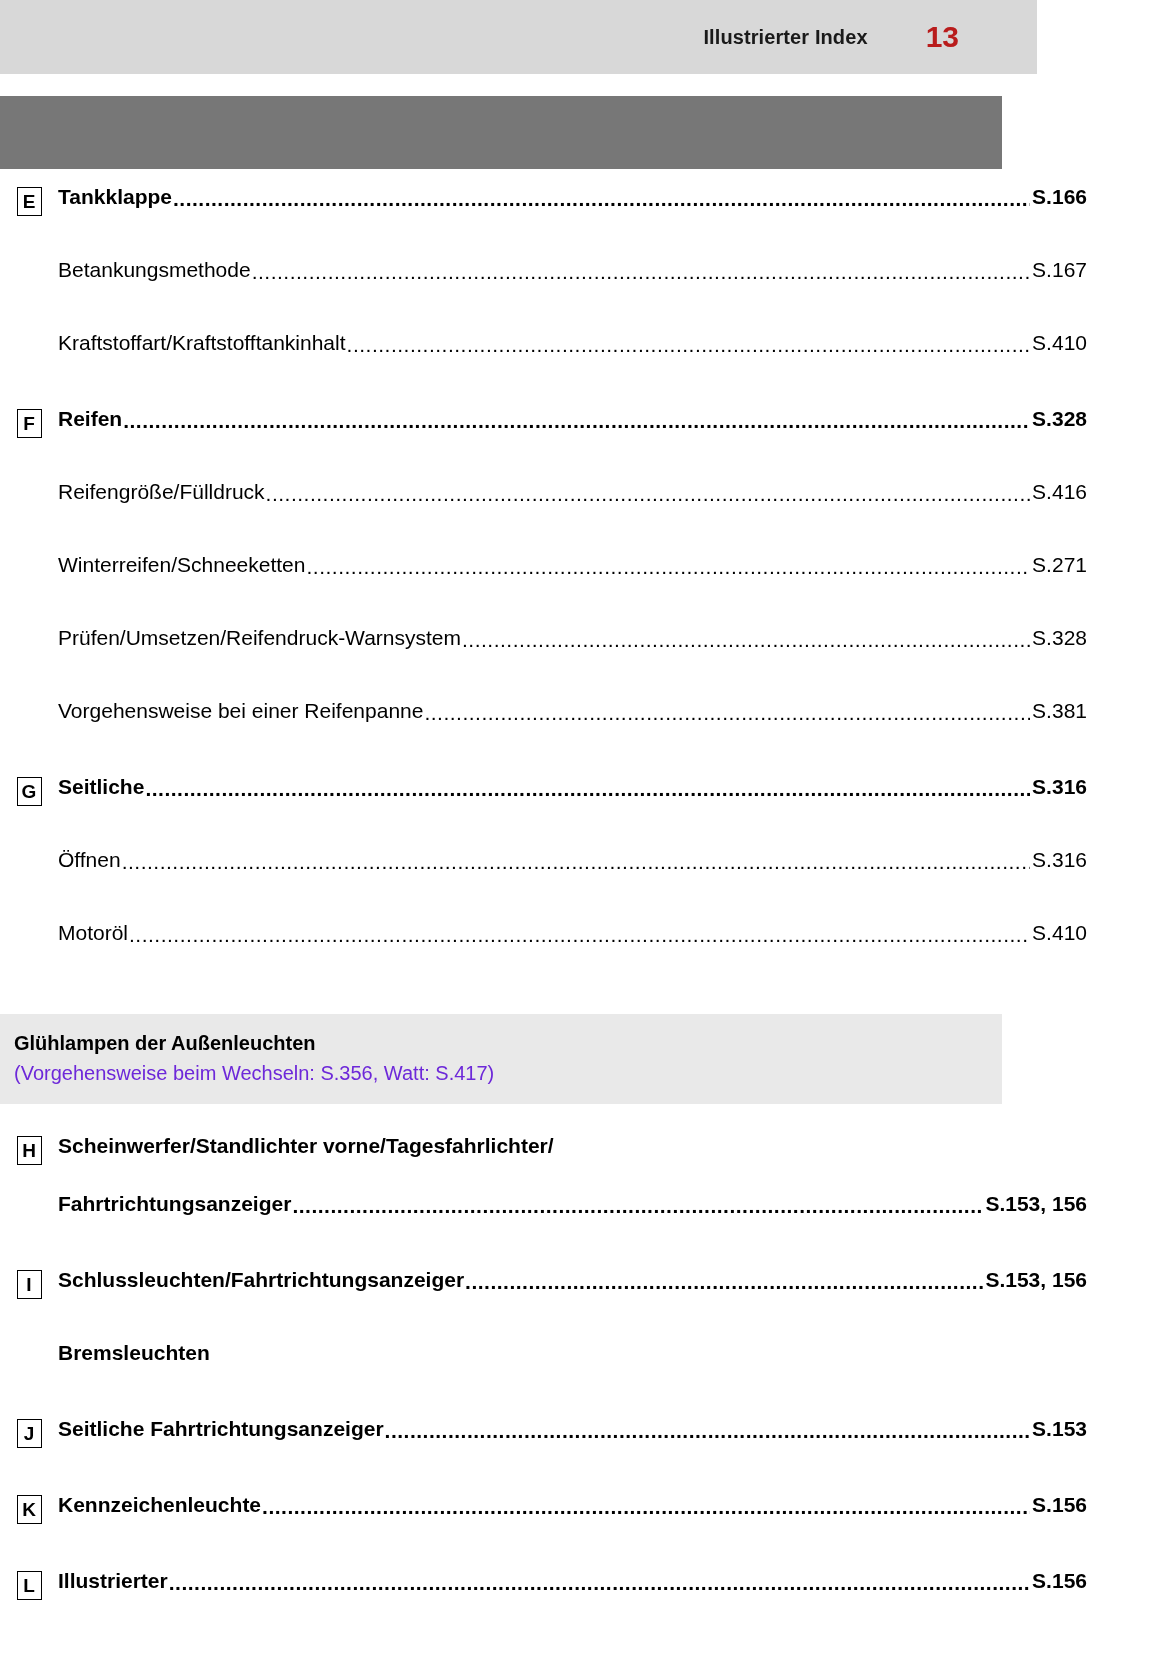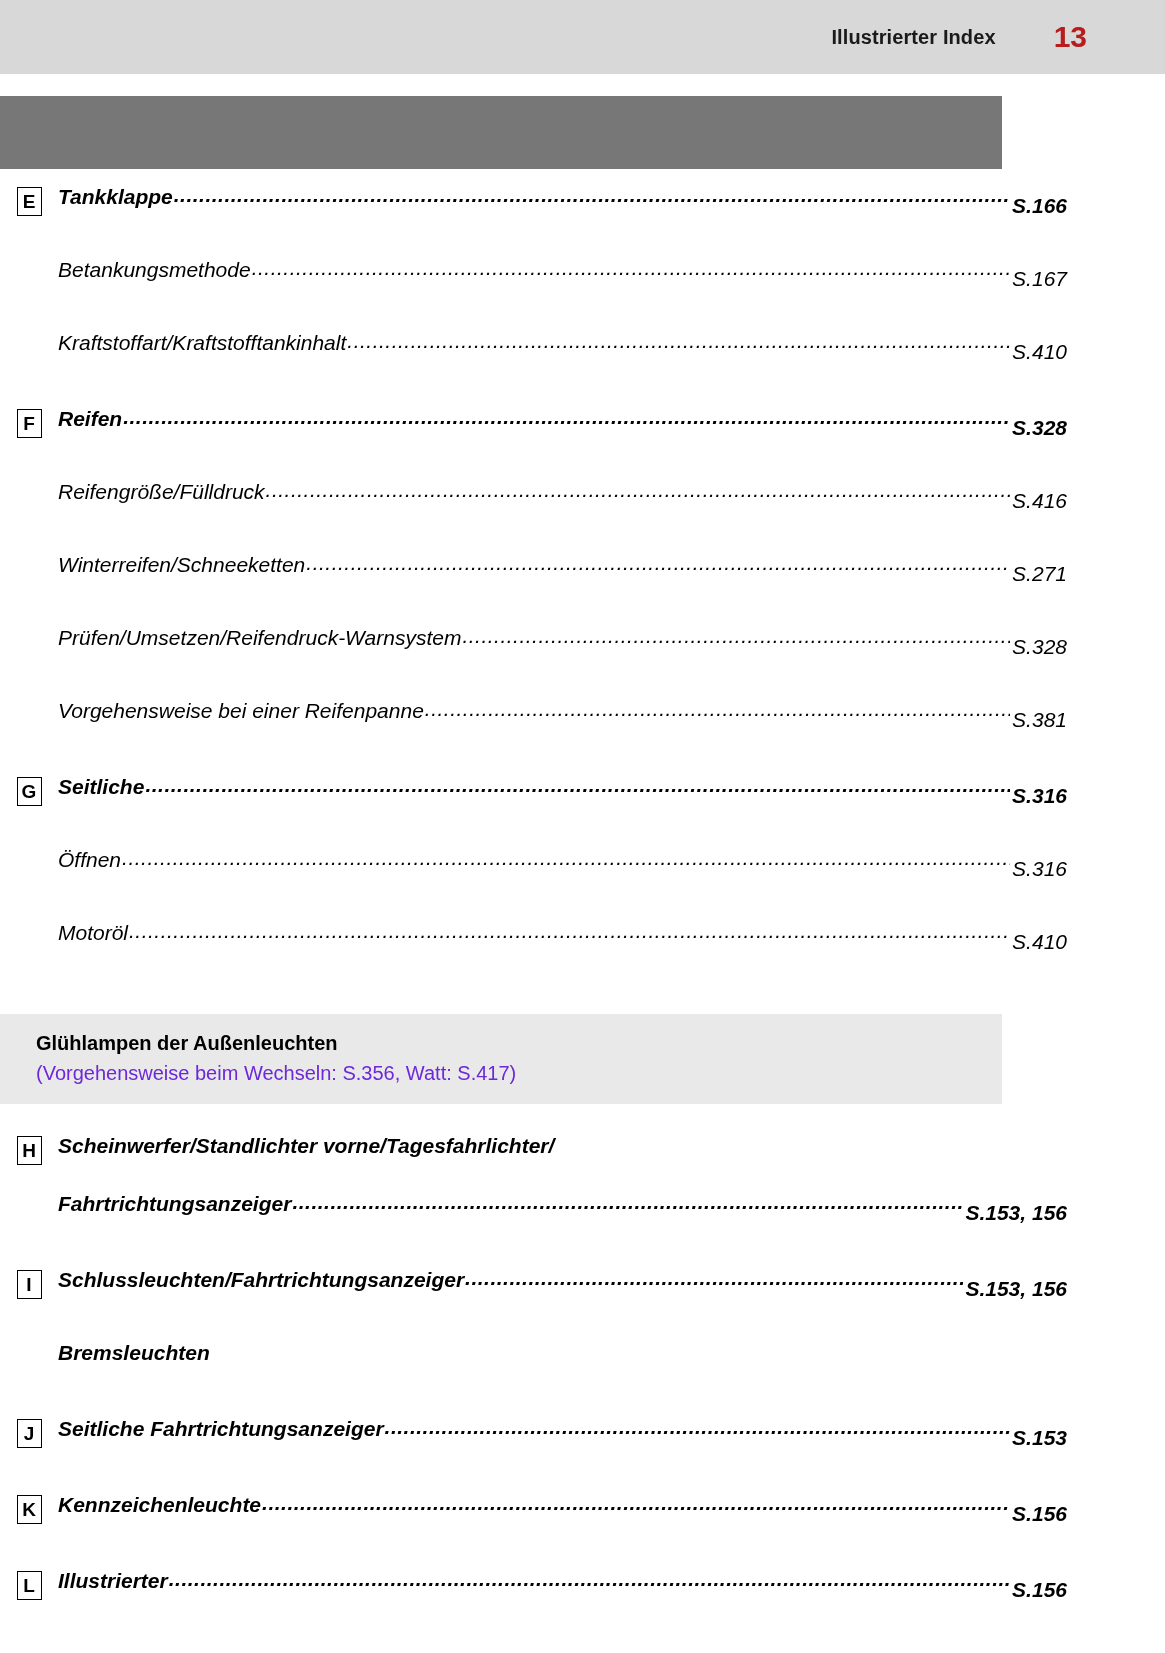--- a/index.html
+++ b/index.html
@@ -14,21 +14,21 @@
     color: #000000;
     position: relative;
     overflow: hidden;
   }
 
   
   .page-header {
     position: absolute;
     top: 0;
     left: 0;
-    width: 1165px;
+    width: 1037px;
     height: 74px;
     background: #d8d8d8;
     display: flex;
     align-items: center;
     justify-content: flex-end;
   }
   .header-title {
     font-size: 20px;
     font-weight: bold;
     letter-spacing: 0.1px;
@@ -86,24 +86,23 @@
     font-size: 19px;
     font-weight: bold;
     line-height: 1;
     box-sizing: border-box;
     background: #ffffff;
   }
 
   .entry-body {
     flex: 1 1 auto;
     display: flex;
-    align-items: flex-start;
-    padding-right: 98px;
+    align-items: flex-end;
+    padding-right: 78px;
     min-width: 0;
-    font-style: italic;
   }
 
   .label {
     white-space: nowrap;
     font-size: 21px;
     line-height: 1.35;
   }
   .label.bold { font-weight: bold; }
 
   .leader {
@@ -119,21 +118,20 @@
   .leader.bold { font-weight: bold; }
   .leader::after {
     content: "................................................................................................................................................................";
   }
 
   .pagenum {
     white-space: nowrap;
     font-size: 21px;
     padding-left: 1px;
     line-height: 1.35;
-    margin-top: 9px;
   }
   .pagenum.bold { font-weight: bold; }
 
   
   .entry.main { margin-top: 0; }
   .entry.sub  { }
   .entry.sub .label,
   .entry.sub .leader,
   .entry.sub .pagenum { font-weight: normal; }
 
@@ -142,21 +140,21 @@
   .spacer-small{ height: 10px; }
 
   
   .entry.plain .entry-body { }
 
   
   .callout {
     background: #e9e9e9;
     width: 1002px;
     box-sizing: border-box;
-    padding: 14px 0 16px 36px;
+    padding: 14px 0 16px 14px;
     margin-top: 22px;
   }
   .callout-title {
     font-size: 20px;
     font-weight: bold;
     line-height: 1.5;
     color: #000;
   }
   .callout-sub {
     font-size: 20px;

